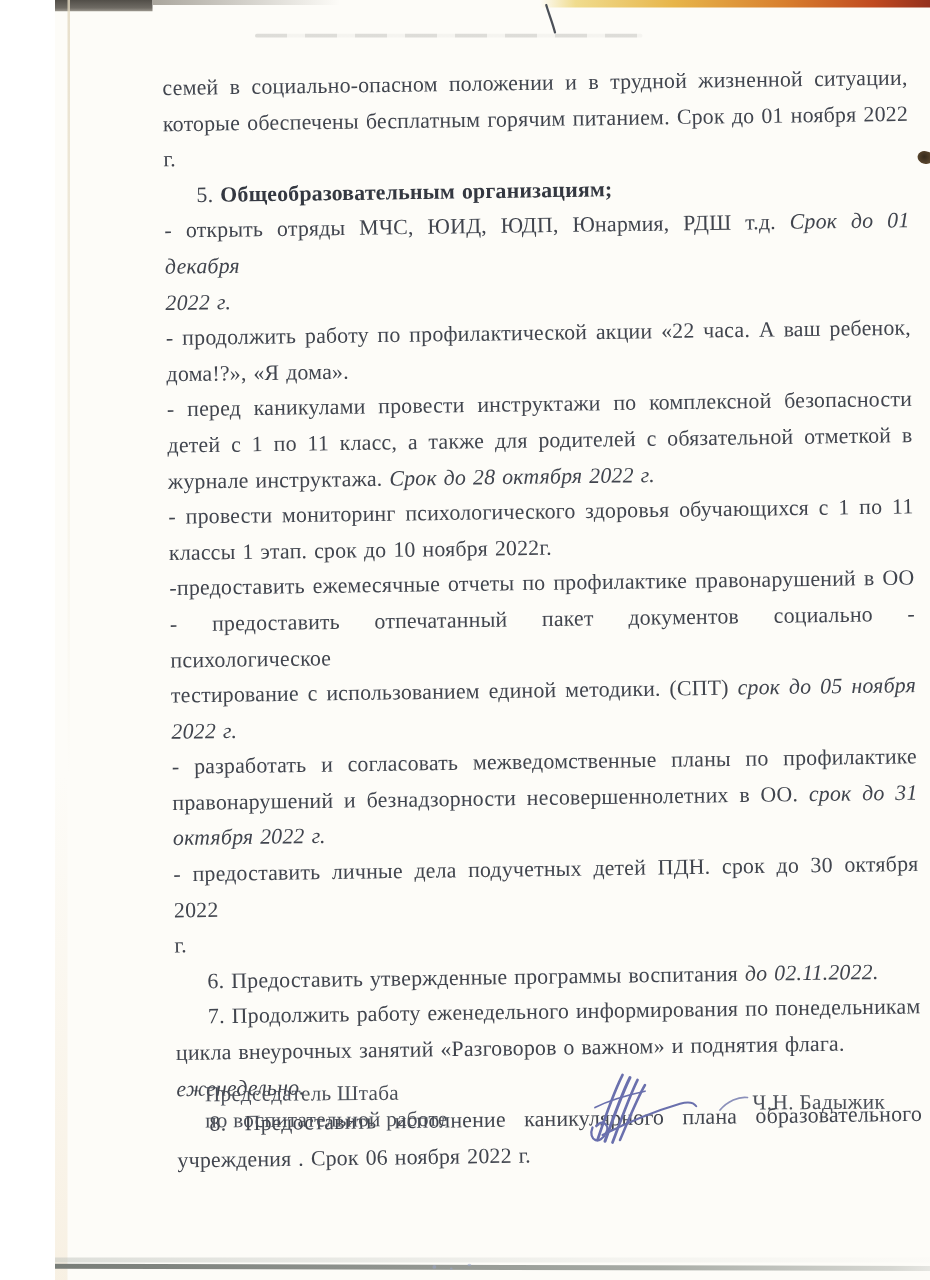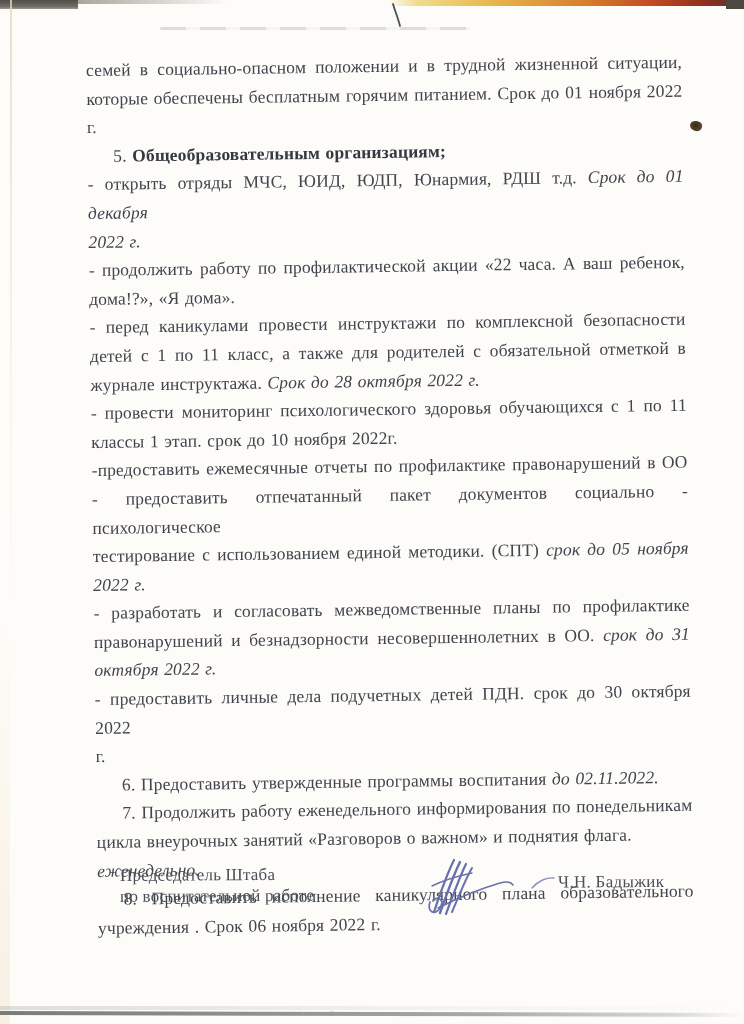--- a/index.html
+++ b/index.html
@@ -2,21 +2,21 @@
 <html><head>
 <meta charset="utf-8">
 <style>
   html,body{margin:0;padding:0;}
   body{
     width:744px;height:1024px;position:relative;overflow:hidden;
     background:#ffffff;
     font-family:"Liberation Serif", serif;
   }
   .scan-page{
-    position:absolute;inset:0;background:#fdfcf8;
+    position:absolute;inset:0;background:#fdfcf8;margin-left:44px;
   }
   
   .edge-topleft{
     position:absolute;left:0;top:0;width:78px;height:9px;
     background:linear-gradient(to bottom,#514e48,#6e6a63 70%,#9b978e);
   }
   .edge-topleft-tail{
     position:absolute;left:78px;top:0;width:150px;height:4px;
     background:linear-gradient(to right,#aaa69d,rgba(200,196,188,0));
   }

